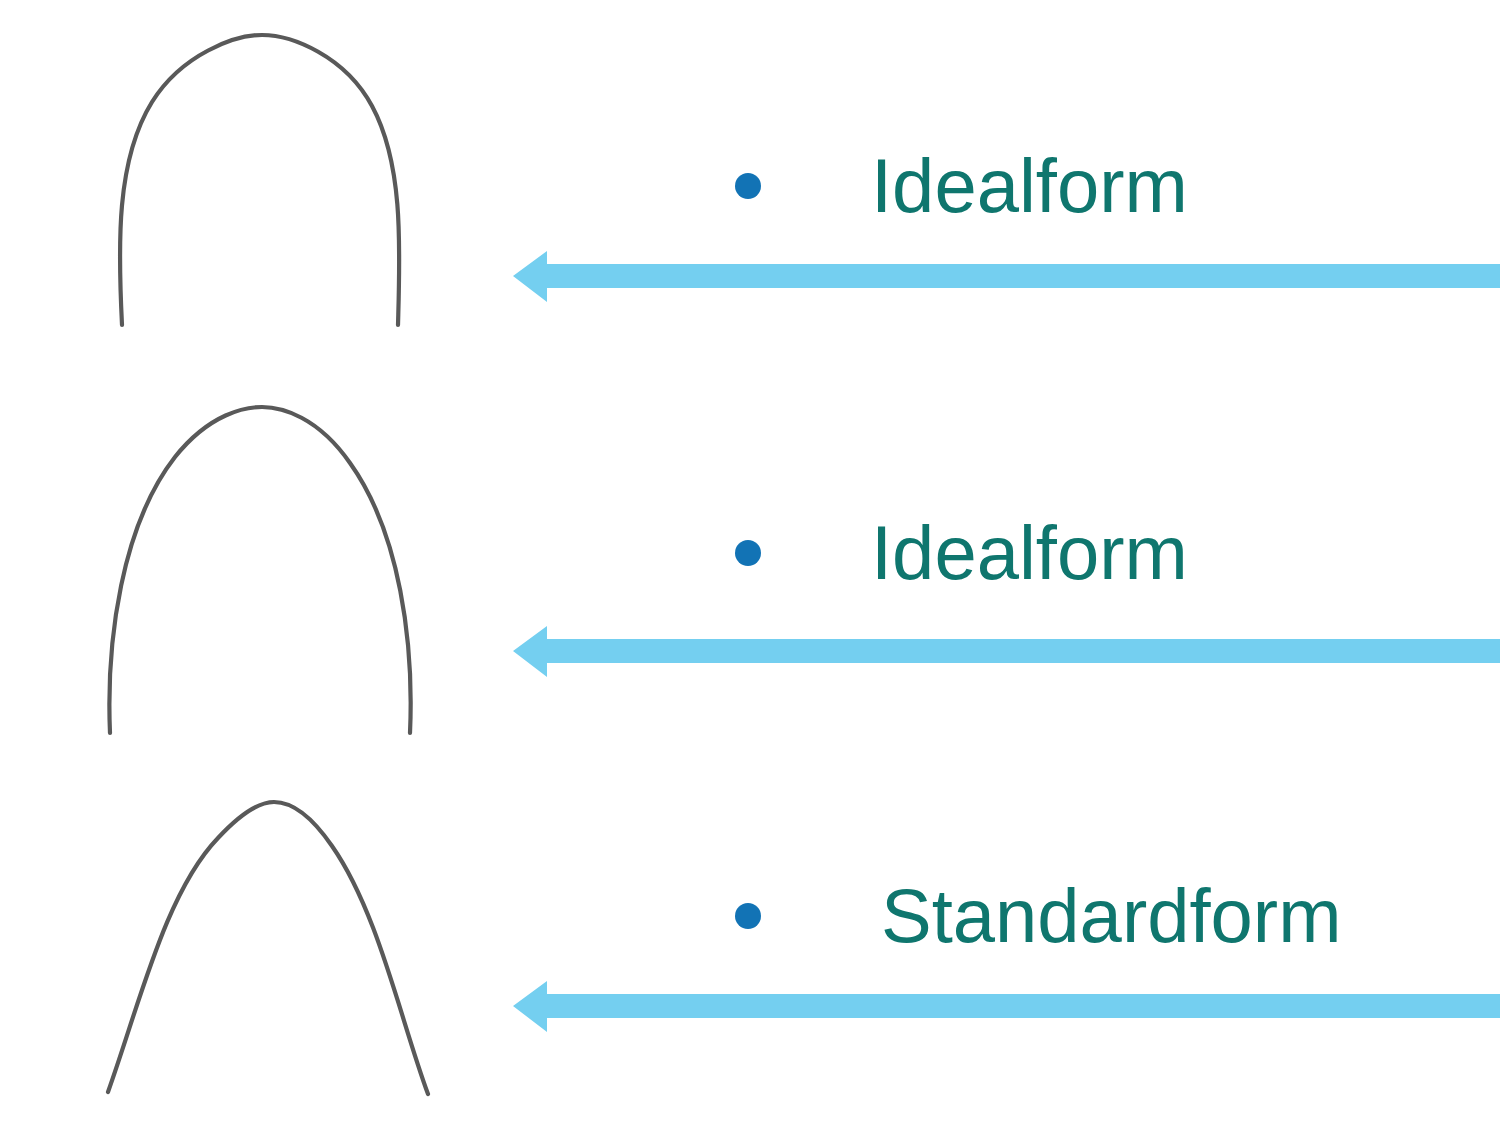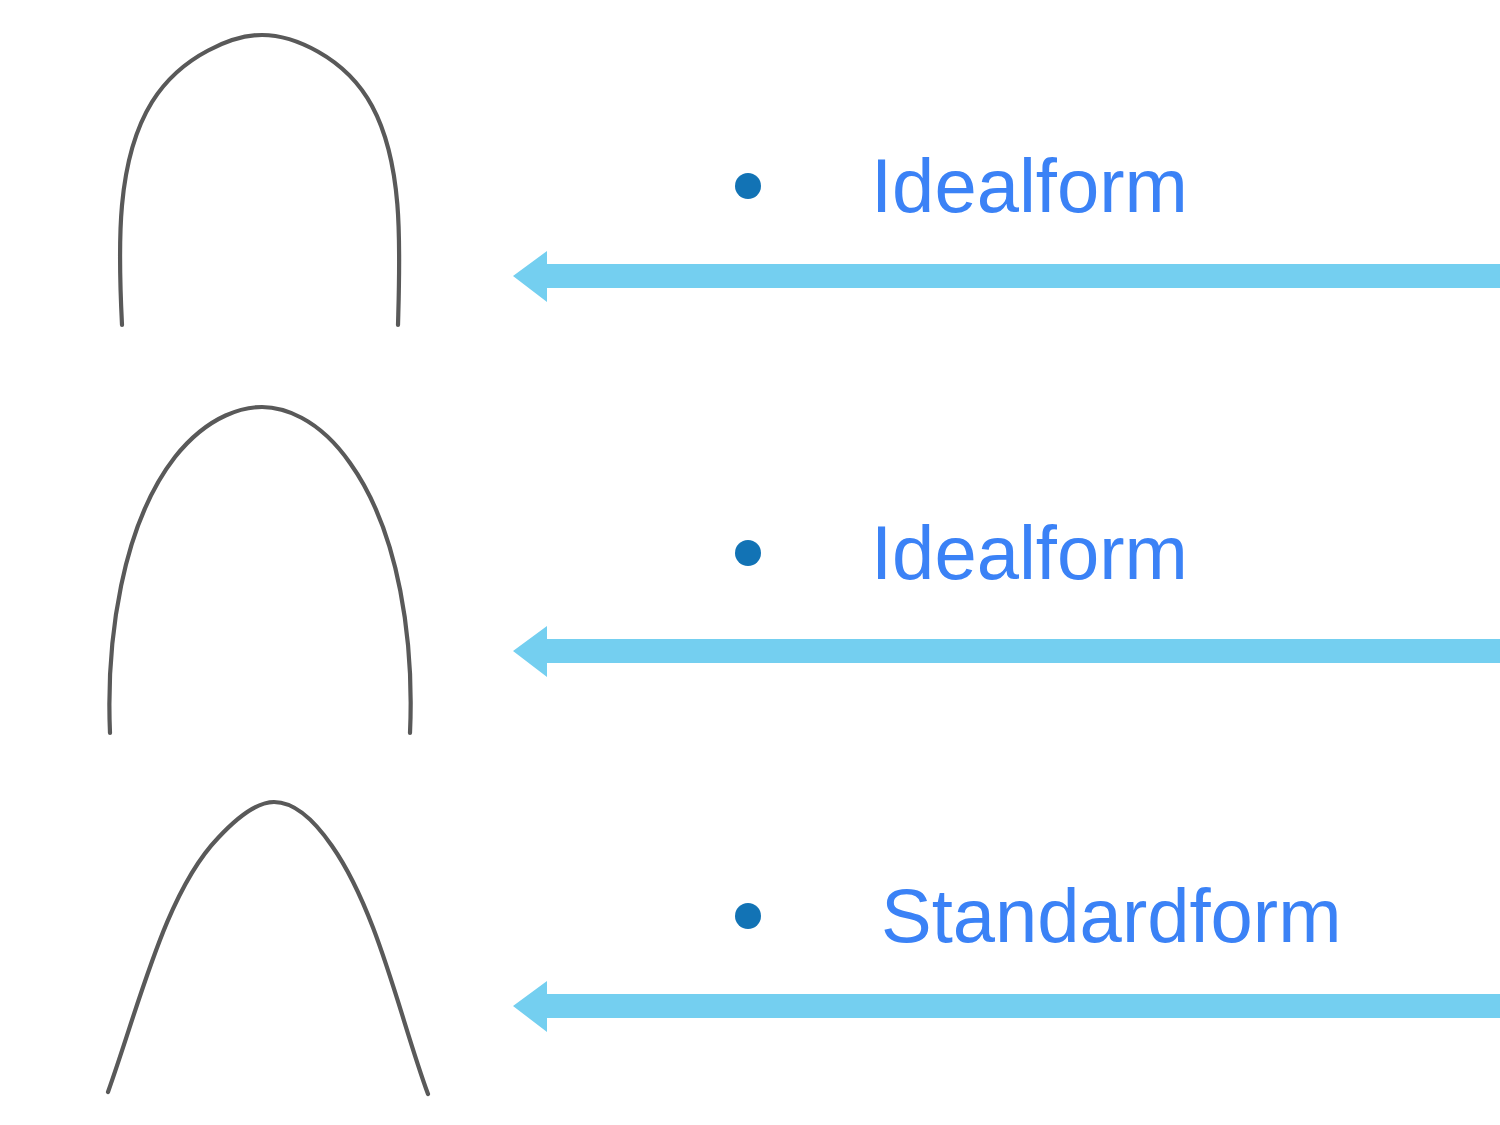--- a/index.html
+++ b/index.html
@@ -35,21 +35,21 @@
     width: 26px;
     height: 26px;
     border-radius: 50%;
     background: #1273B5;
     flex: 0 0 auto;
   }
   .bullet-label {
     font-family: "Liberation Sans", sans-serif;
     font-size: 76px;
     line-height: 1;
-    color: #3b82f6;
+    color: #0f766e;
     letter-spacing: 0px;
   }
   .gap-1 { width: 110px; flex: 0 0 auto; }
   .gap-2 { width: 110px; flex: 0 0 auto; }
   .gap-3 { width: 120px; flex: 0 0 auto; }
 
   
   #row-idealform { left: 735px; top: 148px; }
   
   #row-euroform { left: 735px; top: 515px; }

